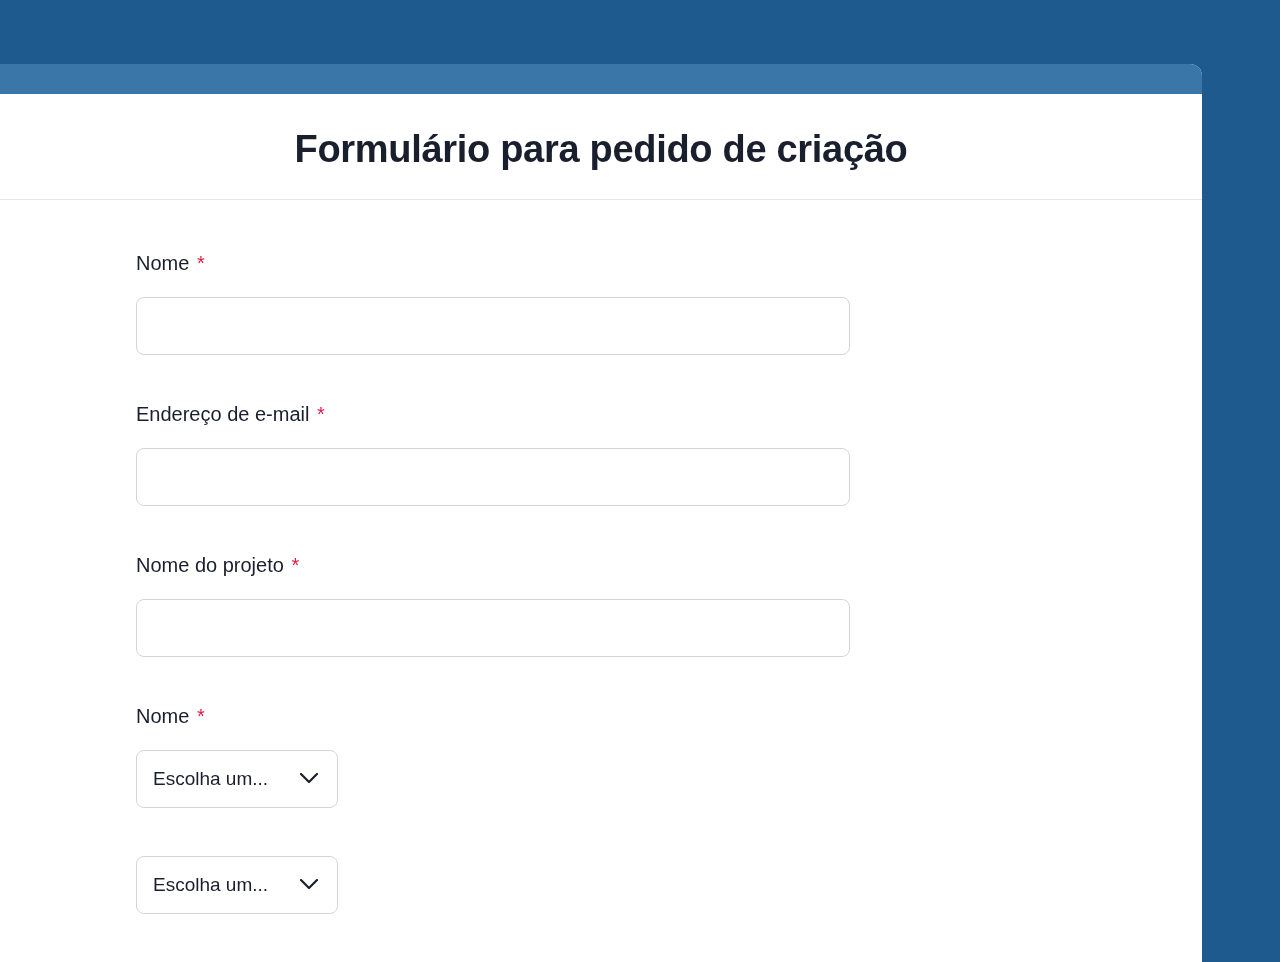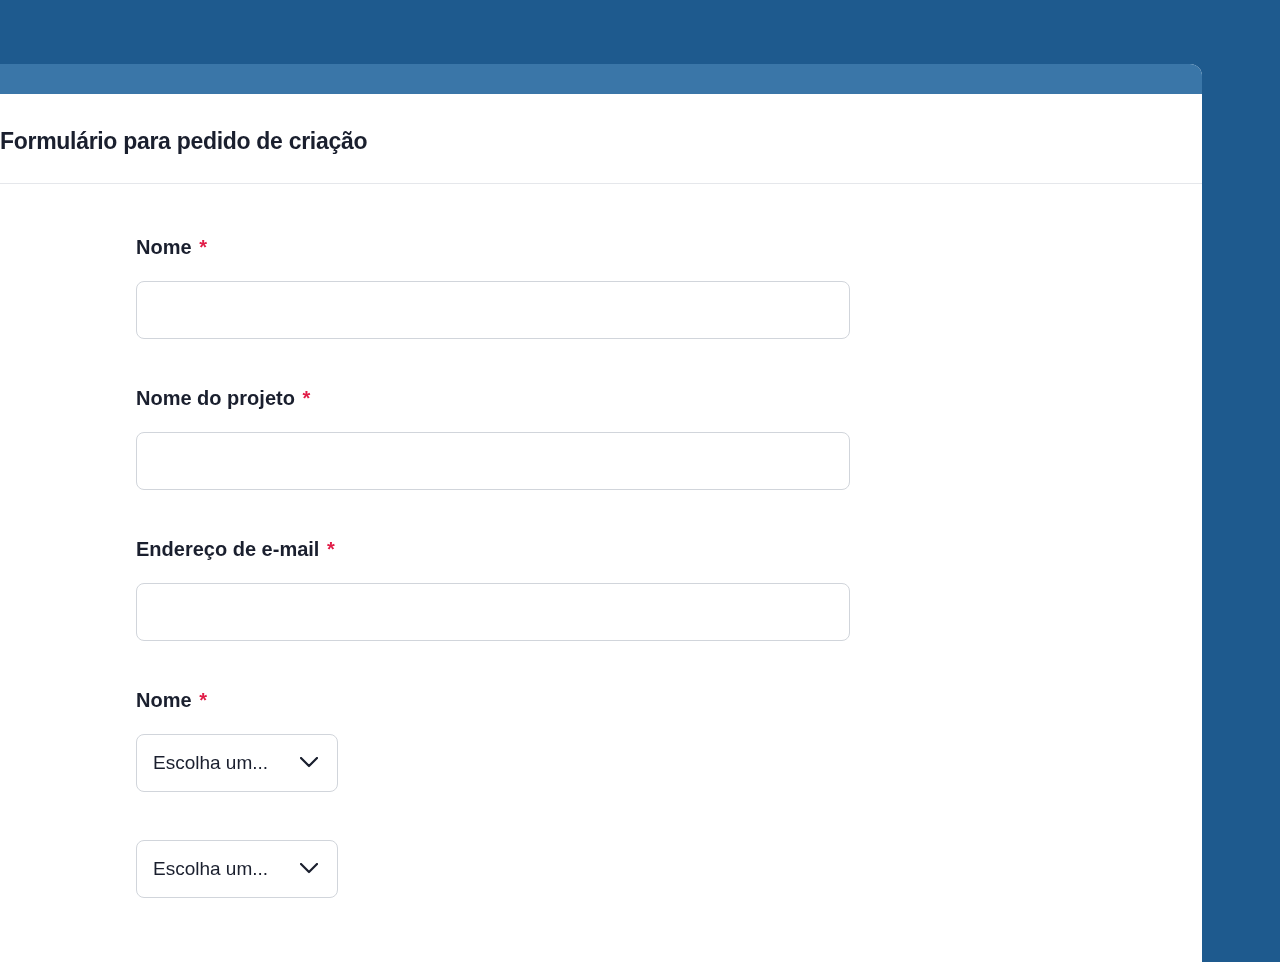--- a/index.html
+++ b/index.html
@@ -30,21 +30,22 @@
       position: relative;
     }
 
     .accent-bar {
       height: 30px;
       background-color: #3a76a8;
       border-top-right-radius: 12px;
     }
 
     .form-title {
-      font-size: 23px;
+      text-align: center;
+      font-size: 38px;
       font-weight: 600;
       color: #1a1f2e;
       padding: 34px 0 28px 0;
       letter-spacing: -0.3px;
     }
 
     .divider {
       height: 1px;
       background-color: #e5e7eb;
       width: 100%;
@@ -55,21 +56,21 @@
       max-width: 850px;
     }
 
     .form-field {
       margin-bottom: 48px;
     }
 
     .field-label {
       font-size: 20px;
       color: #1a1f2e;
-      font-weight: 700;
+      font-weight: 400;
       margin-bottom: 22px;
       display: block;
     }
 
     .required-mark {
       color: #e11d48;
       margin-left: 2px;
     }
 
     .text-input {
@@ -127,29 +128,29 @@
       <div class="form-field">
         <label class="field-label">
           <span>Nome</span>
           <span class="required-mark">*</span>
         </label>
         <input type="text" class="text-input" value="" style="">
       </div>
 
       <div class="form-field">
         <label class="field-label">
-          <span>Nome do projeto</span>
+          <span>Endereço de e-mail</span>
           <span class="required-mark">*</span>
         </label>
         <input type="text" class="text-input" value="" style="">
       </div>
 
       <div class="form-field">
         <label class="field-label">
-          <span>Endereço de e-mail</span>
+          <span>Nome do projeto</span>
           <span class="required-mark">*</span>
         </label>
         <input type="text" class="text-input" value="" style="">
       </div>
 
       <div class="form-field">
         <label class="field-label">
           <span>Nome</span>
           <span class="required-mark">*</span>
         </label>

